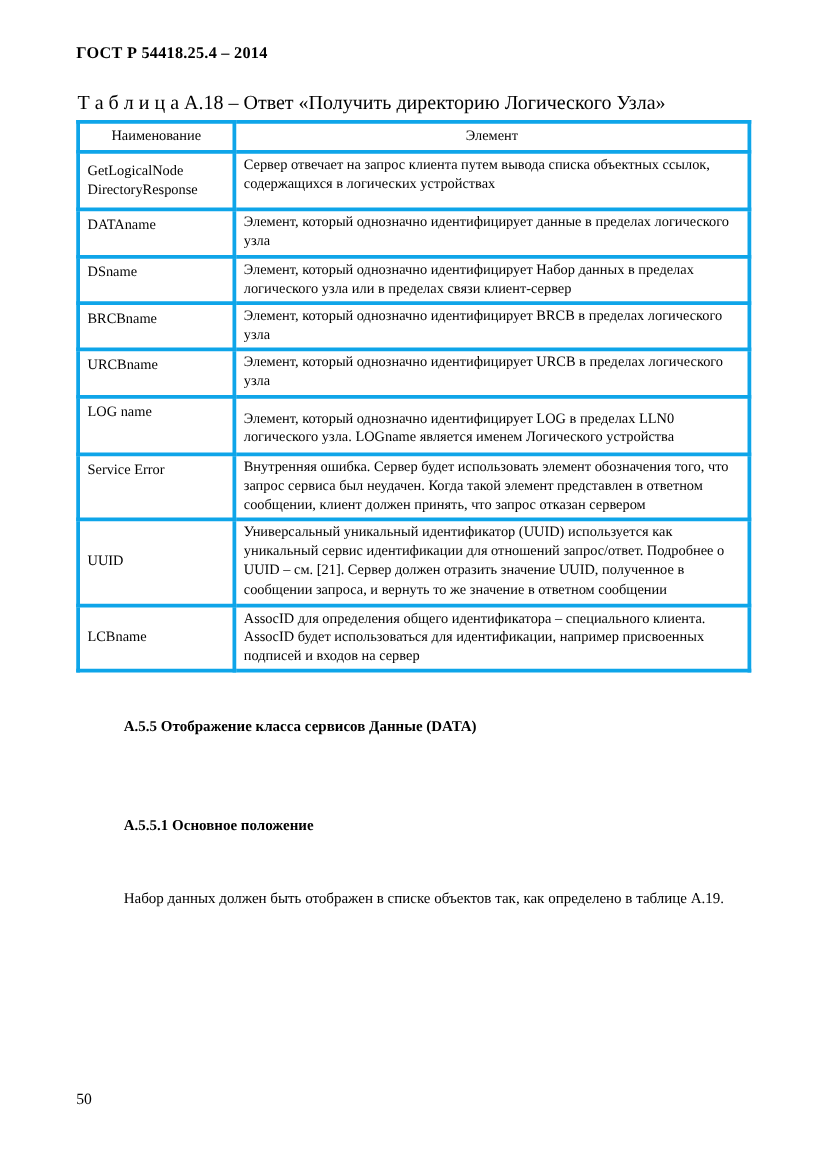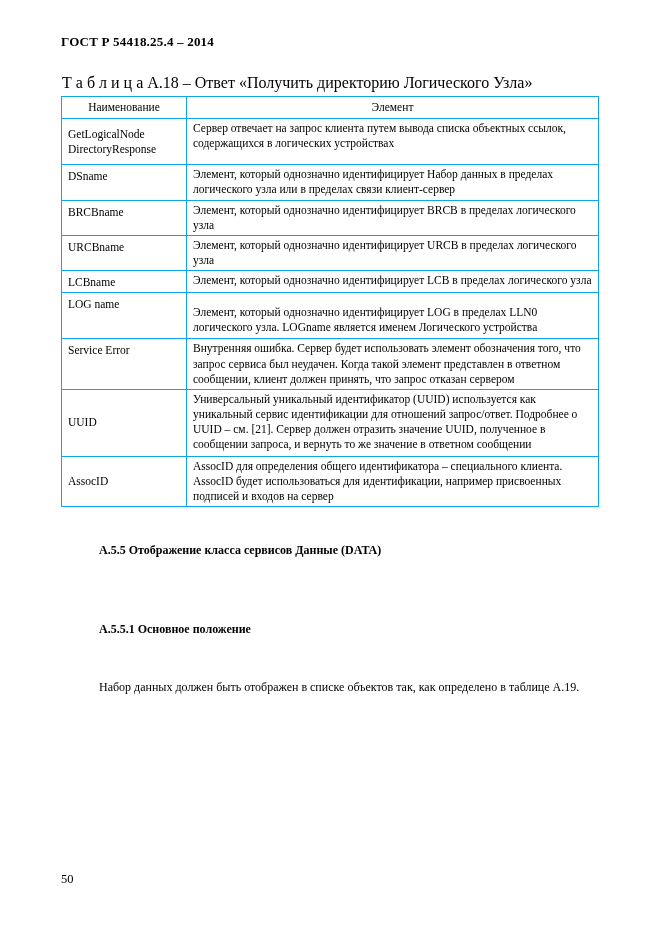--- a/index.html
+++ b/index.html
@@ -5,21 +5,21 @@
   html, body { margin: 0; padding: 0; background: #ffffff; }
   body {
     width: 661px; height: 935px;
     font-family: "Liberation Serif", "DejaVu Serif", serif;
     color: #000; position: relative; overflow: hidden;
   }
   .page { position: absolute; inset: 0; padding: 34px 61px 0 61px; box-sizing: border-box; }
   .doc-header { font-weight: bold; font-size: 13px; margin: 0 0 24px 0; letter-spacing: 0.2px; }
   .caption { font-size: 16px; margin: 0 0 4px 1px; }
   table { border-collapse: collapse; width: 537px; font-size: 11.5px; table-layout: fixed; }
-  th, td { border: 1px solid #0ea5e9; padding: 2px 6px; line-height: 1.32; box-sizing: border-box; }
+  th, td { border: 3px solid #0ea5e9; padding: 2px 6px; line-height: 1.32; box-sizing: border-box; }
   th { font-weight: normal; text-align: center; padding: 3px 4px; }
   td.name { text-align: left; vertical-align: top; padding-top: 4px; }
   td.name.v-mid { vertical-align: middle; padding-top: 2px; }
   td.desc { vertical-align: top; text-align: left; }
   td.desc.v-bot { vertical-align: bottom; padding-bottom: 3px; }
   tr.tall { height: 46px; }
   .h-bold { font-weight: bold; font-size: 12px; margin: 0; }
   .sec1 { margin-top: 36px; margin-left: 38px; }
   .sec2 { margin-top: 64px; margin-left: 38px; }
   .para { font-size: 12px; margin: 40px 0 0 0; text-indent: 38px; line-height: 1.7; }
@@ -44,49 +44,49 @@
         <th>Наименование</th>
         <th>Элемент</th>
       </tr>
     </thead>
     <tbody>
       <tr class="tall">
         <td class="name v-mid">GetLogicalNode DirectoryResponse</td>
         <td class="desc">Сервер отвечает на запрос клиента путем вывода списка объектных ссылок, содержащихся в логических устройствах</td>
       </tr>
       <tr>
+        <td class="name">DATAname</td>
+        <td class="desc">Элемент, который однозначно идентифицирует данные в пределах логического узла</td>
+      </tr>
+      <tr>
         <td class="name">DSname</td>
         <td class="desc">Элемент, который однозначно идентифицирует Набор данных в пределах логического узла или в пределах связи клиент-сервер</td>
       </tr>
       <tr>
         <td class="name">BRCBname</td>
         <td class="desc">Элемент, который однозначно идентифицирует BRCB в пределах логического узла</td>
       </tr>
       <tr>
         <td class="name">URCBname</td>
         <td class="desc">Элемент, который однозначно идентифицирует URCB в пределах логического узла</td>
-      </tr>
-      <tr>
-        <td class="name">LCBname</td>
-        <td class="desc">Элемент, который однозначно идентифицирует LCB в пределах логического узла</td>
       </tr>
       <tr class="tall">
         <td class="name">LOG name</td>
         <td class="desc v-bot">Элемент, который однозначно идентифицирует LOG в пределах LLN0 логического узла. LOGname является именем Логического устройства</td>
       </tr>
       <tr>
         <td class="name">Service Error</td>
         <td class="desc">Внутренняя ошибка. Сервер будет использовать элемент обозначения того, что запрос сервиса был неудачен. Когда такой элемент представлен в ответном сообщении, клиент должен принять, что запрос отказан сервером</td>
       </tr>
       <tr>
         <td class="name v-mid">UUID</td>
         <td class="desc v-bot">Универсальный уникальный идентификатор (UUID) используется как уникальный сервис идентификации для отношений запрос/ответ. Подробнее о UUID –  см. [21]. Сервер должен отразить значение UUID, полученное в сообщении запроса, и вернуть то же значение в ответном сообщении</td>
       </tr>
       <tr>
-        <td class="name v-mid">AssocID</td>
+        <td class="name v-mid">LCBname</td>
         <td class="desc">AssocID для определения общего идентификатора – специального клиента. AssocID будет использоваться для идентификации, например присвоенных подписей и входов на сервер</td>
       </tr>
     </tbody>
   </table>
 
   <p class="h-bold sec1">А.5.5 Отображение класса сервисов Данные (DATA)</p>
 
   <p class="h-bold sec2">А.5.5.1 Основное положение</p>
 
   <p class="para">Набор данных должен быть отображен в списке объектов так, как определено в таблице А.19.</p>

